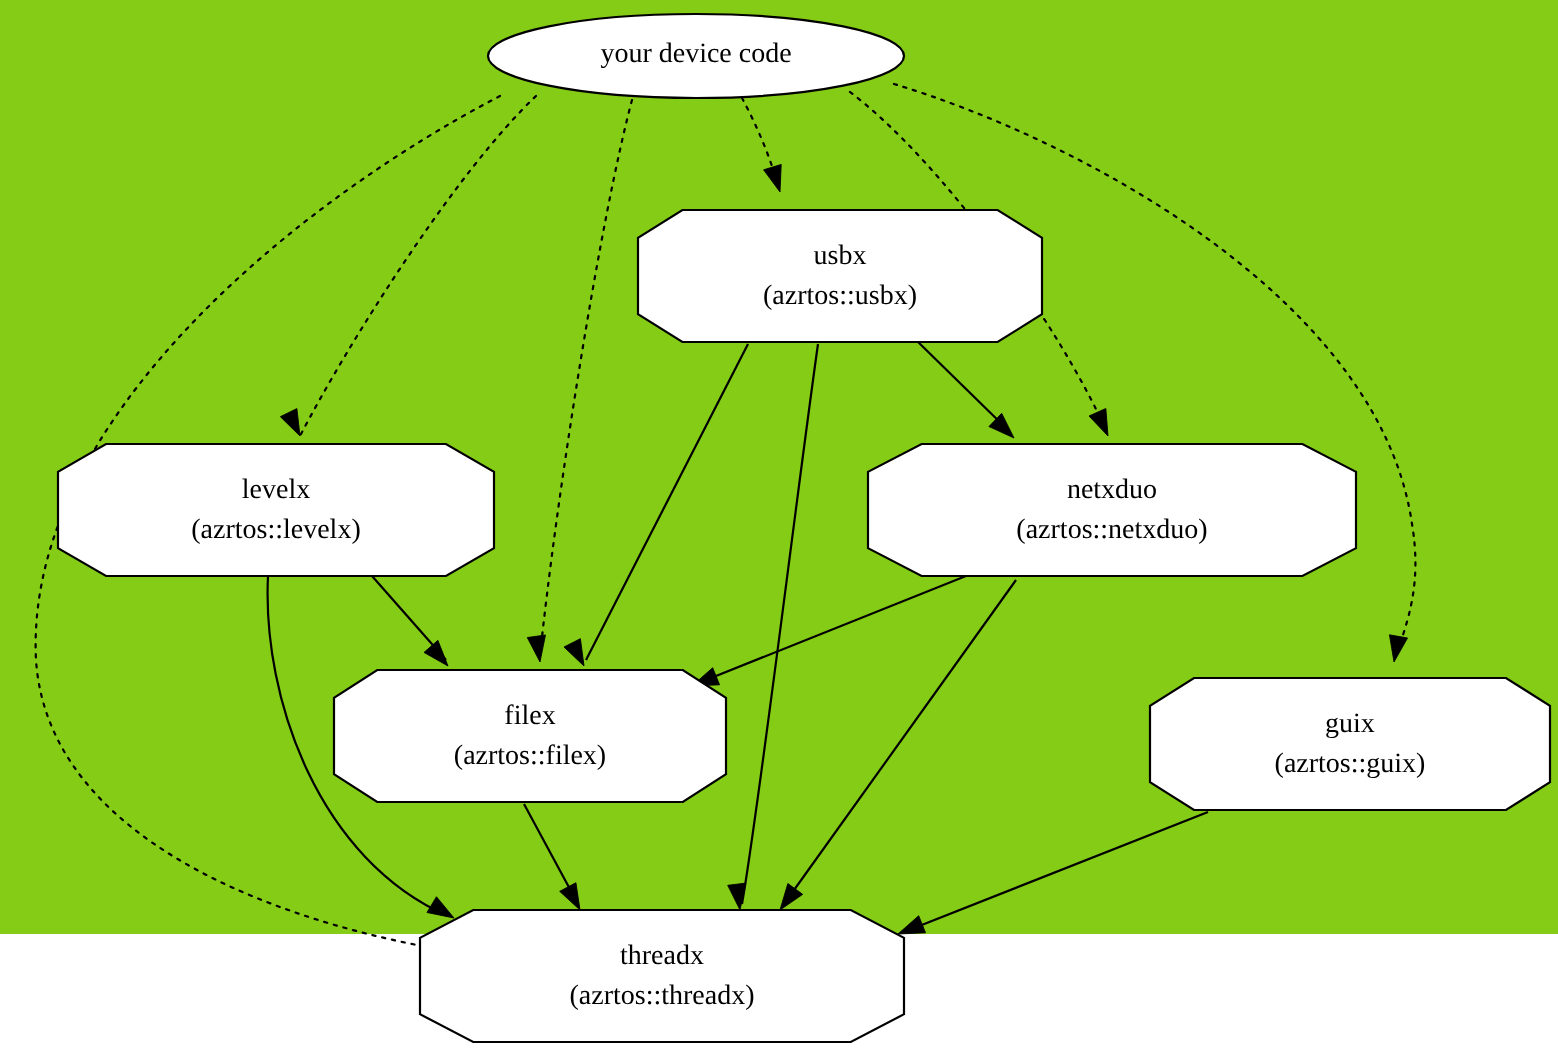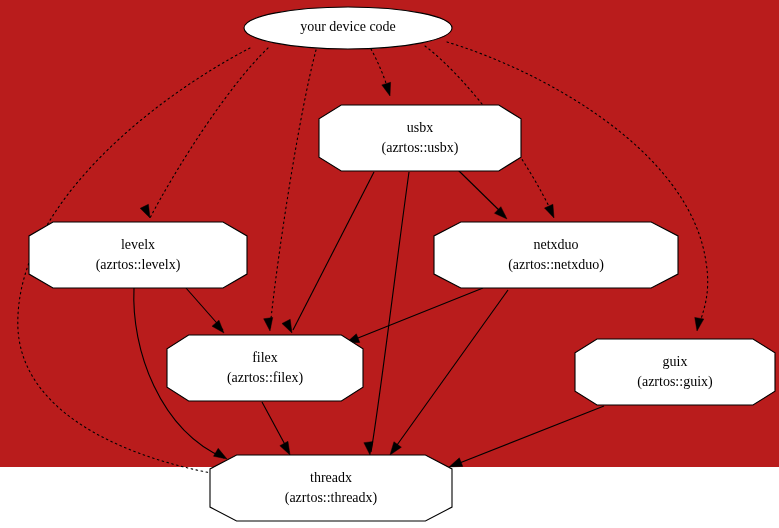--- a/index.html
+++ b/index.html
@@ -10,21 +10,21 @@
   body {
     width: 779px;
     height: 528px;
     overflow: hidden;
     font-family: "Liberation Serif", "DejaVu Serif", serif;
   }
   #graph-root {
     position: relative;
     width: 779px;
     height: 467px;
-    background: #b91c1c;
+    background: #84cc16;
   }
   svg#graph-canvas {
     display: block;
     width: 779px;
     height: 528px;
   }
   .node-shape {
     fill: #ffffff;
     stroke: #000000;
     stroke-width: 1.1;

